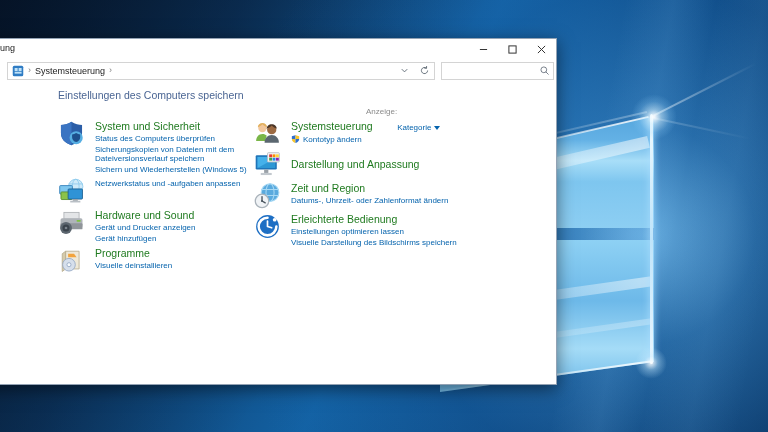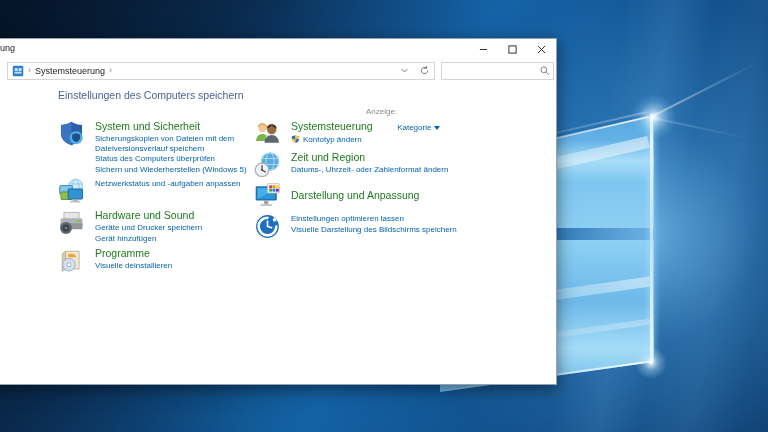--- a/index.html
+++ b/index.html
@@ -182,22 +182,22 @@
           <span class="cat-icon">
             <svg viewBox="0 0 32 32">
               <path d="M16 2C12 4.5 7 5.8 3.5 6v9.5C3.5 23 8.5 27.5 16 30c7.5-2.5 12.5-7 12.5-14.5V6C25 5.8 20 4.5 16 2z" fill="#2b5ea7"></path>
               <path d="M16 2C12 4.5 7 5.8 3.5 6v9.5C3.5 23 8.5 27.5 16 30V2z" fill="#3a74c2"></path>
               <circle cx="21.5" cy="21" r="7.8" fill="#56aee2"></circle>
               <path d="M21.5 15.5c-1.6 1-3.2 1.5-4.8 1.6v3.2c0 3 2 4.8 4.8 5.9 2.8-1.1 4.8-2.9 4.8-5.9v-3.2c-1.6-.1-3.2-.6-4.8-1.6z" fill="#1d4f8c"></path>
             </svg>
           </span>
           <div class="cat-text">
             <a class="cat-title">System und Sicherheit</a>
+            <a class="cat-link">Status des Computers überprüfen</a>
             <a class="cat-link">Sicherungskopien von Dateien mit dem Dateiversionsverlauf speichern</a>
-            <a class="cat-link">Status des Computers überprüfen</a>
             <a class="cat-link">Sichern und Wiederherstellen (Windows 5)</a>
           </div>
         </div>
         <div class="category">
           <span class="cat-icon">
             <svg viewBox="0 0 32 32">
               <circle cx="21" cy="10" r="8.5" fill="#cfeaf9"></circle>
               <g stroke="#8ccaec" fill="none" stroke-width="1">
                 <circle cx="21" cy="10" r="8.5"></circle>
                 <ellipse cx="21" cy="10" rx="4" ry="8.5"></ellipse>
@@ -221,21 +221,21 @@
               <rect x="3" y="11" width="26" height="11" rx="2" fill="#aeb3b8"></rect>
               <rect x="3" y="17" width="26" height="7" rx="1" fill="#90959a"></rect>
               <rect x="22" y="13" width="5" height="2" rx="1" fill="#7dc242"></rect>
               <circle cx="9.5" cy="22.5" r="7" fill="#5c666f"></circle>
               <circle cx="9.5" cy="22.5" r="4.2" fill="#3a434c"></circle>
               <circle cx="9.5" cy="22.5" r="1.6" fill="#79828b"></circle>
             </svg>
           </span>
           <div class="cat-text">
             <a class="cat-title">Hardware und Sound</a>
-            <a class="cat-link">Geräte und Drucker speichern</a>
+            <a class="cat-link">Gerät und Drucker anzeigen</a>
             <a class="cat-link">Gerät hinzufügen</a>
           </div>
         </div>
         <div class="category">
           <span class="cat-icon">
             <svg viewBox="0 0 32 32">
               <path d="M9 5h16v21H9z" fill="#efe9d8" stroke="#b8ad8f"></path>
               <path d="M9 5L5 8v21l4-3z" fill="#d6cbaa" stroke="#b8ad8f"></path>
               <path d="M12 8h7l3 4H12z" fill="#f2a33c"></path>
               <circle cx="13" cy="21" r="7.5" fill="#d6dfeb" stroke="#93a7c4"></circle>
@@ -261,41 +261,20 @@
             </svg>
           </span>
           <div class="cat-text">
             <a class="cat-title">Systemsteuerung</a>
             <a class="cat-link"><span class="uac"><svg viewBox="0 0 16 16">
                   <path d="M8 1C5.8 2.3 3.2 3 1.5 3v5H8V1z" fill="#2f6fd0"></path>
                   <path d="M8 1c2.2 1.3 4.8 2 6.5 2v5H8V1z" fill="#f8c62a"></path>
                   <path d="M1.5 8H8v7c-3.5-1-6.5-3-6.5-7z" fill="#f8c62a"></path>
                   <path d="M8 8h6.5c0 4-3 6-6.5 7V8z" fill="#2f6fd0"></path>
                 </svg></span>Kontotyp ändern</a>
-          </div>
-        </div>
-        <div class="category">
-          <span class="cat-icon">
-            <svg viewBox="0 0 32 32">
-              <circle cx="19" cy="12.5" r="10.5" fill="#5aaade"></circle>
-              <g stroke="#a8d9f4" fill="none" stroke-width="1.2">
-                <ellipse cx="19" cy="12.5" rx="4.8" ry="10.5"></ellipse>
-                <path d="M8.8 9h20.4M8.8 16h20.4"></path>
-                <circle cx="19" cy="12.5" r="10.5"></circle>
-              </g>
-              <circle cx="9.5" cy="22.5" r="8" fill="#f0f3f6" stroke="#a9b2ba" stroke-width="1.5"></circle>
-              <g stroke="#4a545e" stroke-width="1.6" stroke-linecap="round">
-                <path d="M9.5 22.5v-5.2M9.5 22.5l3.8 2.2"></path>
-              </g>
-              <circle cx="9.5" cy="22.5" r="1.2" fill="#4a545e"></circle>
-            </svg>
-          </span>
-          <div class="cat-text">
-            <a class="cat-title">Zeit und Region</a>
-            <a class="cat-link">Datums-, Uhrzeit- oder Zahlenformat ändern</a>
           </div>
         </div>
         <div class="category center">
           <span class="cat-icon">
             <svg viewBox="0 0 32 32">
               <rect x="2" y="5" width="25" height="17" rx="1.5" fill="#1f74b8"></rect>
               <rect x="4" y="7" width="21" height="13" fill="#45b1ea"></rect>
               <path d="M4 20L25 9v11z" fill="#2d97d4"></path>
               <rect x="12" y="22" width="5" height="4" fill="#9aa1a8"></rect>
               <rect x="8" y="26" width="13" height="2.5" fill="#c2c8ce"></rect>
@@ -308,26 +287,48 @@
               <rect x="26" y="8" width="3.4" height="3.4" fill="#8e24aa"></rect>
             </svg>
           </span>
           <div class="cat-text">
             <a class="cat-title">Darstellung und Anpassung</a>
           </div>
         </div>
         <div class="category">
           <span class="cat-icon">
             <svg viewBox="0 0 32 32">
+              <circle cx="19" cy="12.5" r="10.5" fill="#5aaade"></circle>
+              <g stroke="#a8d9f4" fill="none" stroke-width="1.2">
+                <ellipse cx="19" cy="12.5" rx="4.8" ry="10.5"></ellipse>
+                <path d="M8.8 9h20.4M8.8 16h20.4"></path>
+                <circle cx="19" cy="12.5" r="10.5"></circle>
+              </g>
+              <circle cx="9.5" cy="22.5" r="8" fill="#f0f3f6" stroke="#a9b2ba" stroke-width="1.5"></circle>
+              <g stroke="#4a545e" stroke-width="1.6" stroke-linecap="round">
+                <path d="M9.5 22.5v-5.2M9.5 22.5l3.8 2.2"></path>
+              </g>
+              <circle cx="9.5" cy="22.5" r="1.2" fill="#4a545e"></circle>
+            </svg>
+          </span>
+          <div class="cat-text">
+            <a class="cat-title">Zeit und Region</a>
+            <a class="cat-link">Datums-, Uhrzeit- oder Zahlenformat ändern</a>
+          </div>
+        </div>
+        <div class="category">
+          <span class="cat-icon">
+            <svg viewBox="0 0 32 32">
               <circle cx="16" cy="16" r="13.5" fill="#1e6fc4"></circle>
               <path d="M16 5.5A10.5 10.5 0 1 0 26.5 16" fill="none" stroke="#fff" stroke-width="3" stroke-linecap="round"></path>
               <circle cx="24.5" cy="8" r="2.2" fill="#fff"></circle>
               <path d="M16 16V9.5M16 16l5 1.5" stroke="#fff" stroke-width="2" stroke-linecap="round" fill="none"></path>
             </svg>
           </span>
           <div class="cat-text">
+            <a class="cat-title">Erleichterte Bedienung</a>
             <a class="cat-link">Einstellungen optimieren lassen</a>
             <a class="cat-link">Visuelle Darstellung des Bildschirms speichern</a>
           </div>
         </div>
       </div>
   </div>
 </div>
 
 </body></html>

